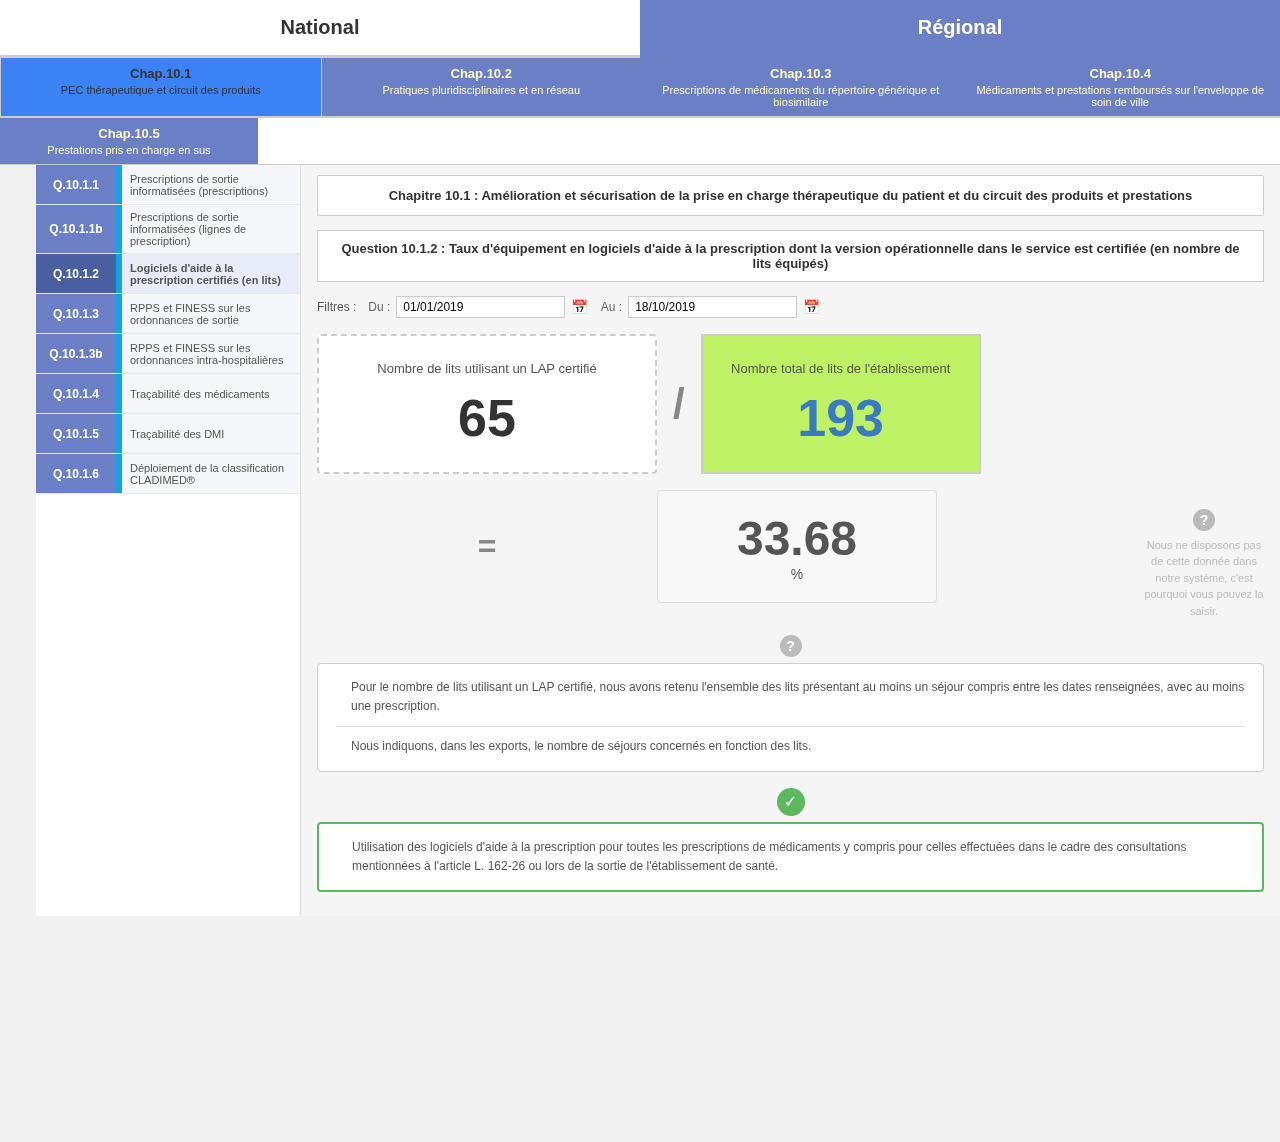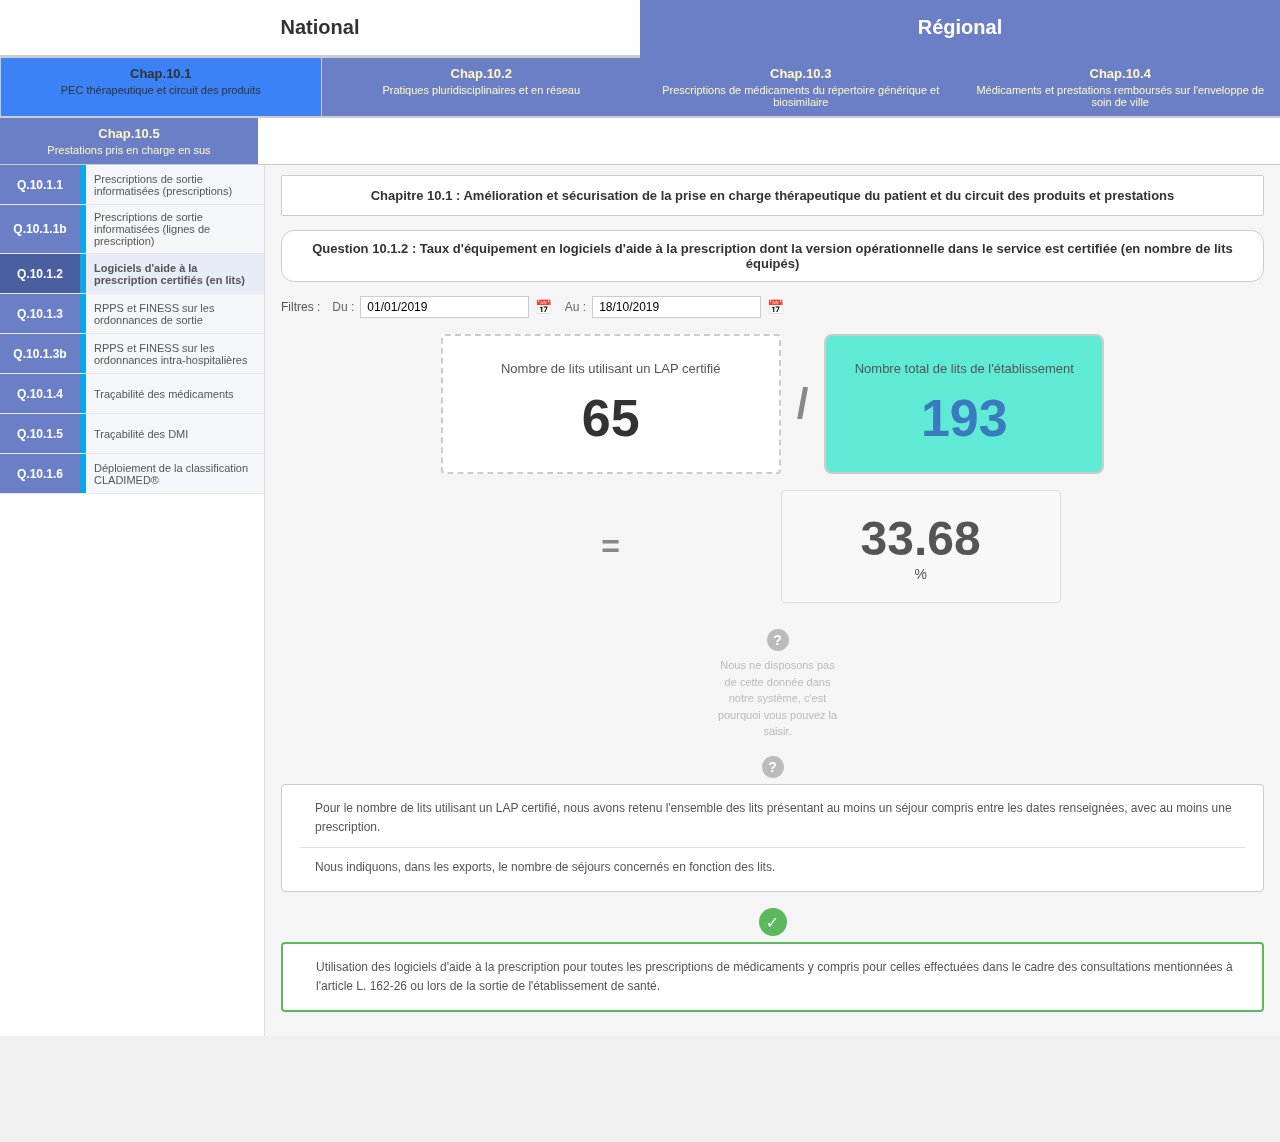--- a/index.html
+++ b/index.html
@@ -17,52 +17,52 @@
     .chapter-tab .chap-title { font-weight: bold; font-size: 13px; }
     .chapter-tab .chap-sub { font-size: 11px; margin-top: 3px; }
     .chapter-tab.active { background: #6b7fc7; color: #fef9c3; }
     .chapter-tab.white { background: #3b82f6; color: #333; border-right: 1px solid #ccc; border-left: 1px solid #ccc; }
 
     
     .chap-row2 { display: flex; background: #fff; border-bottom: 1px solid #ccc; }
     .chap-row2 .chapter-tab { flex: none; width: 258px; }
 
     
-    .main-layout { display: flex; width: 100%; }
+    .main-layout { display: flex; width: 100%; padding-left: 36px; }
 
     
     .sidebar { width: 265px; min-width: 265px; background: #fff; border-right: 1px solid #ddd; }
     .sidebar-item { display: flex; align-items: stretch; cursor: pointer; border-bottom: 1px solid #e8e8e8; min-height: 40px; }
     .sidebar-item .q-label { background: #6b7fc7; color: #fff; font-weight: bold; font-size: 12px; display: flex; align-items: center; justify-content: center; min-width: 80px; padding: 6px 4px; text-align: center; }
     .sidebar-item .q-text { flex: 1; padding: 6px 8px; font-size: 11px; color: #555; display: flex; align-items: center; background: #f5f6fa; border-left: 6px solid #0ea5e9; }
     .sidebar-item.selected .q-label { background: #4a5fa0; }
     .sidebar-item.selected .q-text { background: #e8ebf8; font-weight: bold; }
 
     
     .chapter-heading { background: #fff; border: 1px solid #ccc; padding: 12px 16px; font-size: 13px; font-weight: bold; margin-bottom: 14px; text-align: center; border-radius: 2px; }
 
     
-    .question-heading { background: #fff; border: 1px solid #ccc; padding: 10px 14px; font-size: 13px; font-weight: bold; margin-bottom: 14px; text-align: center; border-radius: 13px; }
+    .question-heading { background: #fff; border: 1px solid #ccc; padding: 10px 14px; font-size: 13px; font-weight: bold; margin-bottom: 14px; text-align: center; border-radius: 0; }
 
     
     .filters-bar { display: flex; align-items: center; margin-bottom: 16px; font-size: 12px; gap: 12px; }
     .filters-label { color: #555; }
     .filter-group { display: flex; align-items: center; gap: 6px; }
     .filter-group label { color: #666; }
     .filter-input { border: 1px solid #ccc; padding: 3px 6px; font-size: 12px; background: #fff; }
     .calendar-icon { color: #777; font-size: 14px; cursor: pointer; }
 
     .calc-box { background: #fff; border: 2px dashed #ccc; border-radius: 4px; padding: 20px 16px; text-align: center; width: 340px; min-height: 140px; display: flex; flex-direction: column; justify-content: center; align-items: center; }
     .calc-box .box-title { font-size: 13px; color: #555; margin-bottom: 10px; line-height: 1.4; }
     .calc-box .box-value { font-size: 52px; color: #333; font-weight: bold; }
 
     .calc-divider { font-size: 42px; color: #888; margin: 0 16px; font-weight: bold; }
     .calc-equals { font-size: 32px; color: #888; margin: 0 16px; font-weight: bold; }
 
-    .calc-box-right { background: #5eead4; border: 2px solid #ccc; border-radius: 8px; padding: 20px 16px; text-align: center; width: 280px; min-height: 140px; display: flex; flex-direction: column; justify-content: center; align-items: center; }
+    .calc-box-right { background: #bef264; border: 2px solid #ccc; border-radius: 0; padding: 20px 16px; text-align: center; width: 280px; min-height: 140px; display: flex; flex-direction: column; justify-content: center; align-items: center; }
     .calc-box-right .box-title { font-size: 13px; color: #555; margin-bottom: 10px; line-height: 1.4; }
     .calc-box-right .box-value { font-size: 52px; color: #3a7abf; font-weight: bold; }
 
     
     .info-box { background: #fff; border: 1px solid #ccc; border-radius: 4px; padding: 14px 18px; margin-bottom: 14px; font-size: 12px; color: #555; line-height: 1.6; }
     .info-box p { margin-bottom: 0; margin-left: 15px; }
     .info-box .separator { border: none; border-top: 1px solid #ddd; margin: 10px 0; }
 
     .info-box-green { border: 2px solid #5cb85c; }
 
@@ -163,21 +163,21 @@
         <input type="text" class="filter-input" value="01/01/2019" style="">
         <span class="calendar-icon">📅</span>
       </div>
       <div class="filter-group">
         <label>Au :</label>
         <input type="text" class="filter-input" value="18/10/2019" style="">
         <span class="calendar-icon">📅</span>
       </div>
     </div>
 
-    <div style="display: flex; align-items: center; position: relative; margin-bottom: 16px; flex-direction: column;">
+    <div style="display: flex; align-items: flex-end; position: relative; margin-bottom: 16px;">
       <div style="flex: 1;">
 
         <div style="display: flex; align-items: center; margin-bottom: 16px;">
           <div class="calc-box">
             <div class="box-title">Nombre de lits utilisant un LAP certifié</div>
             <div class="box-value">65</div>
           </div>
           <div class="calc-divider">/</div>
           <div class="calc-box-right">
             <div class="box-title">Nombre total de lits de l'établissement</div>

